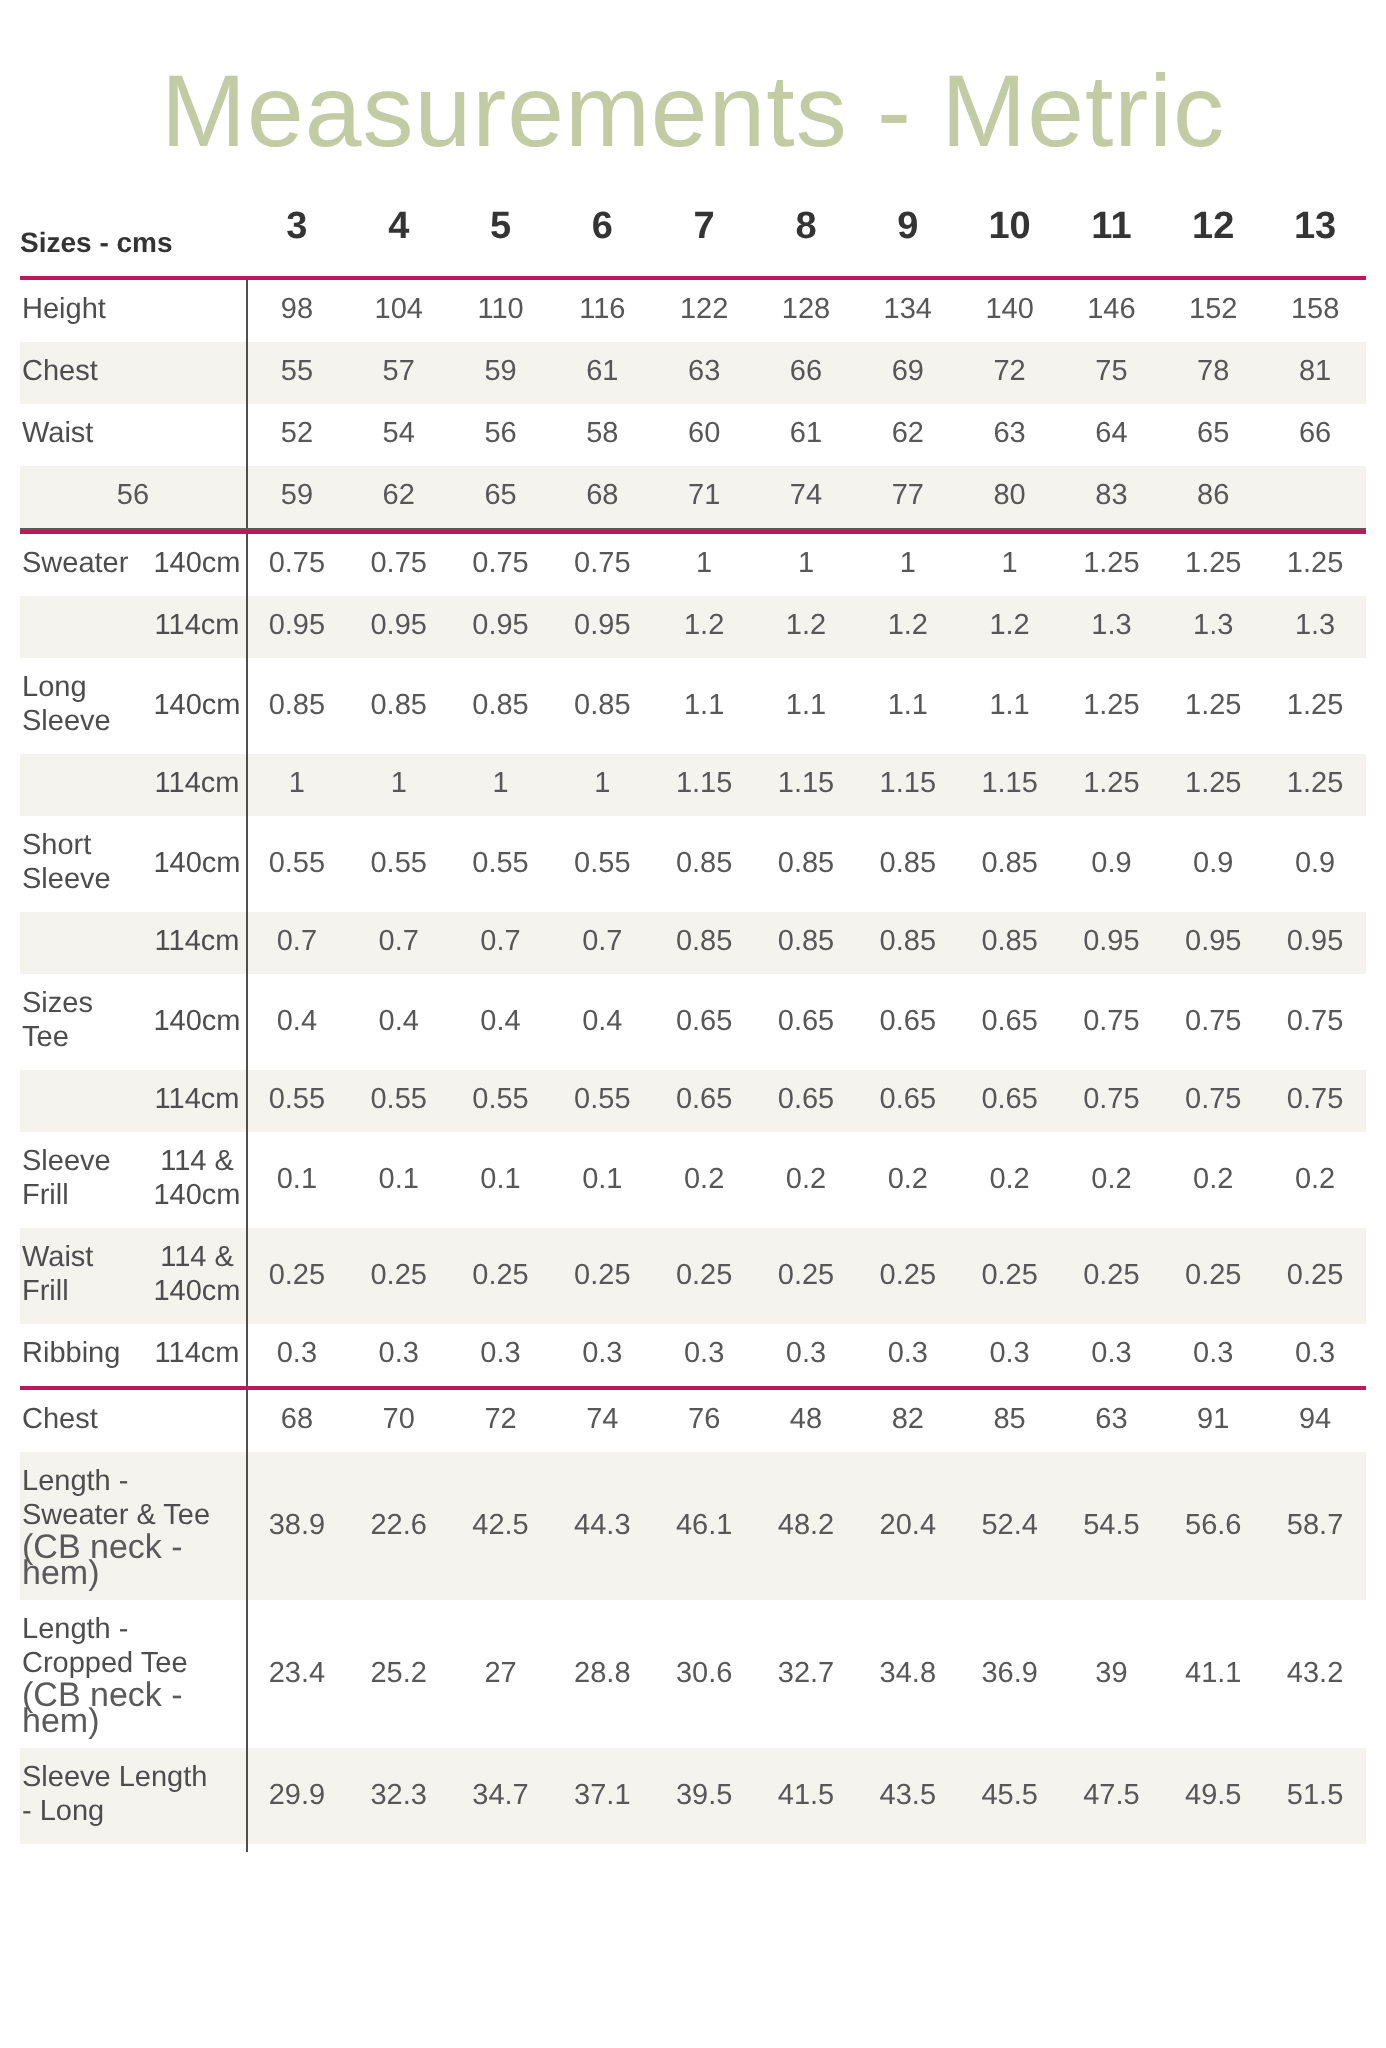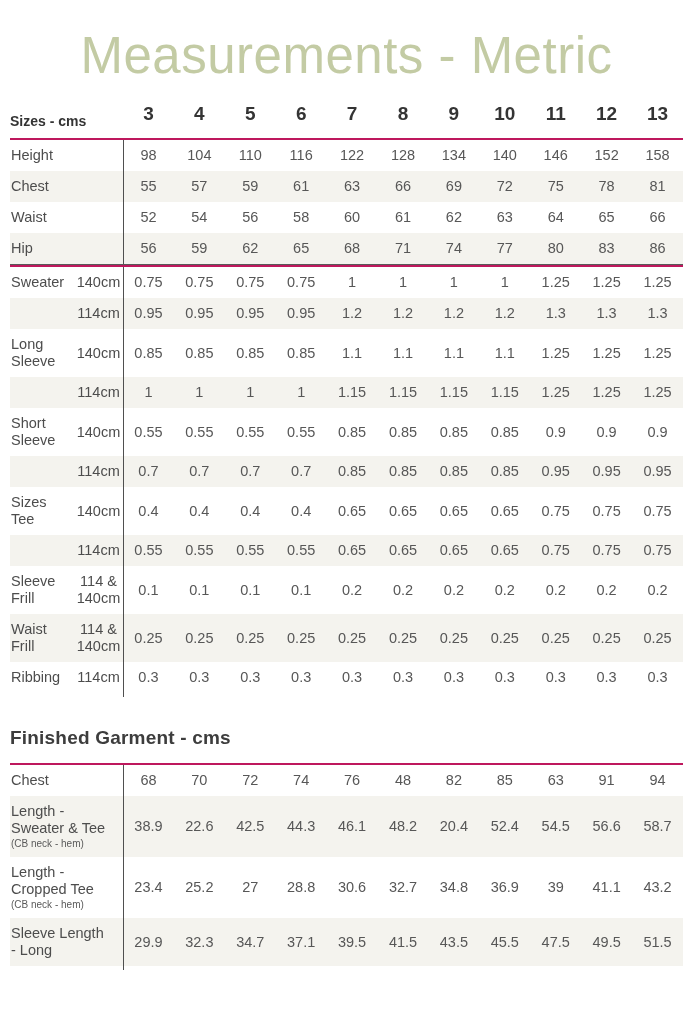--- a/index.html
+++ b/index.html
@@ -22,21 +22,21 @@
 
   .tr{display:grid;align-items:center;}
   .g12{grid-template-columns:113px repeat(11,1fr);}
   .g13{grid-template-columns:58px 55px repeat(11,1fr);}
   .tr:nth-child(even){background:#f4f3ee;}
 
   .td{font-size:14.5px;line-height:17px;padding:7px 0;}
   .td.lbl{color:#4d4d4d;text-align:left;padding-left:1px;white-space:pre-line;}
   .td.wid{color:#4d4d4d;text-align:center;padding-left:6px;white-space:pre-line;}
   .td.num{color:#575757;text-align:center;}
-  .td .sub{font-size:10px;line-height:13px;color:#5a5a5a;}
+  .td .sub{font-size:17px;line-height:13px;color:#5a5a5a;}
 </style>
 </head>
 <body>
 
 <div class="page">
 
   <h1 class="title">Measurements - Metric</h1>
 
   <section>
     <div class="size-header">
@@ -91,21 +91,20 @@
           <div class="td num">58</div>
           <div class="td num">60</div>
           <div class="td num">61</div>
           <div class="td num">62</div>
           <div class="td num">63</div>
           <div class="td num">64</div>
           <div class="td num">65</div>
           <div class="td num">66</div>
         </div>
         <div class="tr g12">
-          <div class="td lbl">Hip</div>
           <div class="td num">56</div>
           <div class="td num">59</div>
           <div class="td num">62</div>
           <div class="td num">65</div>
           <div class="td num">68</div>
           <div class="td num">71</div>
           <div class="td num">74</div>
           <div class="td num">77</div>
           <div class="td num">80</div>
           <div class="td num">83</div>
@@ -285,21 +284,20 @@
           <div class="td num">0.3</div>
           <div class="td num">0.3</div>
           <div class="td num">0.3</div>
           <div class="td num">0.3</div>
           <div class="td num">0.3</div>
         </div>
       </div>
   </section>
 
   <section>
-    <h2 class="section-title">Finished Garment - cms</h2>
     <div class="tbl" id="finished-body">
         <div class="tr g12">
           <div class="td lbl">Chest</div>
           <div class="td num">68</div>
           <div class="td num">70</div>
           <div class="td num">72</div>
           <div class="td num">74</div>
           <div class="td num">76</div>
           <div class="td num">48</div>
           <div class="td num">82</div>

